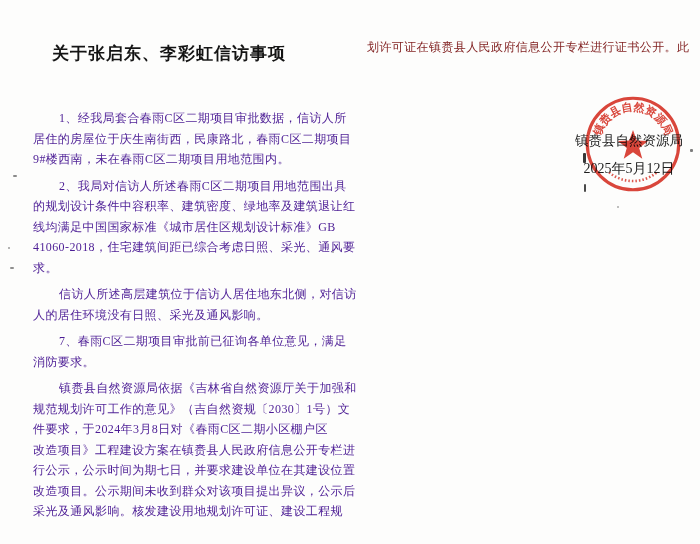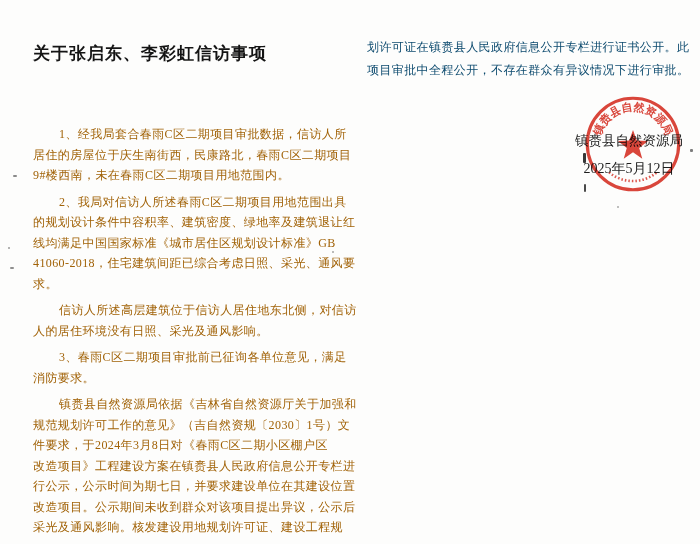--- a/index.html
+++ b/index.html
@@ -5,31 +5,31 @@
   html,body{margin:0;padding:0;}
   body{
     width:700px;height:544px;overflow:hidden;
     background:#fdfdfc;
     font-family:"Liberation Serif", serif;
   }
   .canvas{position:relative;width:700px;height:544px;background:#fdfdfc;}
 
   
   .left-page{position:absolute;left:33px;top:0;width:322px;height:544px;}
-  .title{position:absolute;left:0;top:42px;width:272px;text-align:left;color:#141414;}
+  .title{position:absolute;left:0;top:42px;width:272px;text-align:center;color:#141414;}
   .title-line{font-size:17px;font-weight:bold;height:24px;line-height:24px;letter-spacing:1px;}
   .title-line + .title-line{margin-top:13px;}
-  .doc-body{position:absolute;left:0;top:124px;width:322px;color:#a16207;}
+  .doc-body{position:absolute;left:0;top:108px;width:322px;color:#4c1d95;}
   .para{margin:0 0 6px 0;}
   .line{font-size:12px;height:20.5px;line-height:20.5px;white-space:nowrap;letter-spacing:.4px;}
   .para .line:first-child{text-indent:26px;}
 
   
   .right-page{position:absolute;left:367px;top:0;width:333px;height:544px;}
-  .rbody{position:absolute;left:0;top:36px;width:333px;color:#0c4a6e;}
+  .rbody{position:absolute;left:0;top:36px;width:333px;color:#7f1d1d;}
   .rline{font-size:12px;height:23px;line-height:23px;white-space:nowrap;letter-spacing:.4px;}
   .sign-block{position:absolute;left:203px;top:131px;width:118px;text-align:center;color:#1d1d1d;}
   .sign-name{font-size:13.5px;height:20px;line-height:20px;white-space:nowrap;}
   .sign-date{font-size:14px;height:20px;line-height:20px;margin-top:8px;white-space:nowrap;}
 
   
   .seal{position:absolute;left:215px;top:93px;width:102px;height:102px;
         mix-blend-mode:multiply;opacity:.92;}
   .seal svg{display:block;width:102px;height:102px;}
 
@@ -56,39 +56,38 @@
           <div class="line">的规划设计条件中容积率、建筑密度、绿地率及建筑退让红</div>
           <div class="line">线均满足中国国家标准《城市居住区规划设计标准》GB</div>
           <div class="line">41060-2018，住宅建筑间距已综合考虑日照、采光、通风要</div>
           <div class="line">求。</div>
         </div>
         <div class="para">
           <div class="line">信访人所述高层建筑位于信访人居住地东北侧，对信访</div>
           <div class="line">人的居住环境没有日照、采光及通风影响。</div>
         </div>
         <div class="para">
-          <div class="line">3、春雨C区二期项目审批前已征询各单位意见，满足</div>
+          <div class="line">7、春雨C区二期项目审批前已征询各单位意见，满足</div>
           <div class="line">消防要求。</div>
         </div>
         <div class="para">
           <div class="line">镇赉县自然资源局依据《吉林省自然资源厅关于加强和</div>
           <div class="line">规范规划许可工作的意见》（吉自然资规〔2030〕1号）文</div>
           <div class="line">件要求，于2024年3月8日对《春雨C区二期小区棚户区</div>
           <div class="line">改造项目》工程建设方案在镇赉县人民政府信息公开专栏进</div>
           <div class="line">行公示，公示时间为期七日，并要求建设单位在其建设位置</div>
           <div class="line">改造项目。公示期间未收到群众对该项目提出异议，公示后</div>
           <div class="line">采光及通风影响。核发建设用地规划许可证、建设工程规</div>
         </div>
       </div>
   </div>
 
   <div class="right-page">
     <div class="rbody">
       <div class="rline">划许可证在镇赉县人民政府信息公开专栏进行证书公开。此</div>
-      <div class="rline">项目审批中全程公开，不存在群众有异议情况下进行审批。</div>
     </div>
 
     <div class="sign-block">
       <div class="sign-name">镇赉县自然资源局</div>
       <div class="sign-date">2025年5月12日</div>
     </div>
 
     <div class="seal">
       <svg viewBox="0 0 110 110" xmlns="http://www.w3.org/2000/svg">
         <circle cx="55" cy="55" r="49.3" fill="none" stroke="#d8362a" stroke-width="3.4"></circle>

